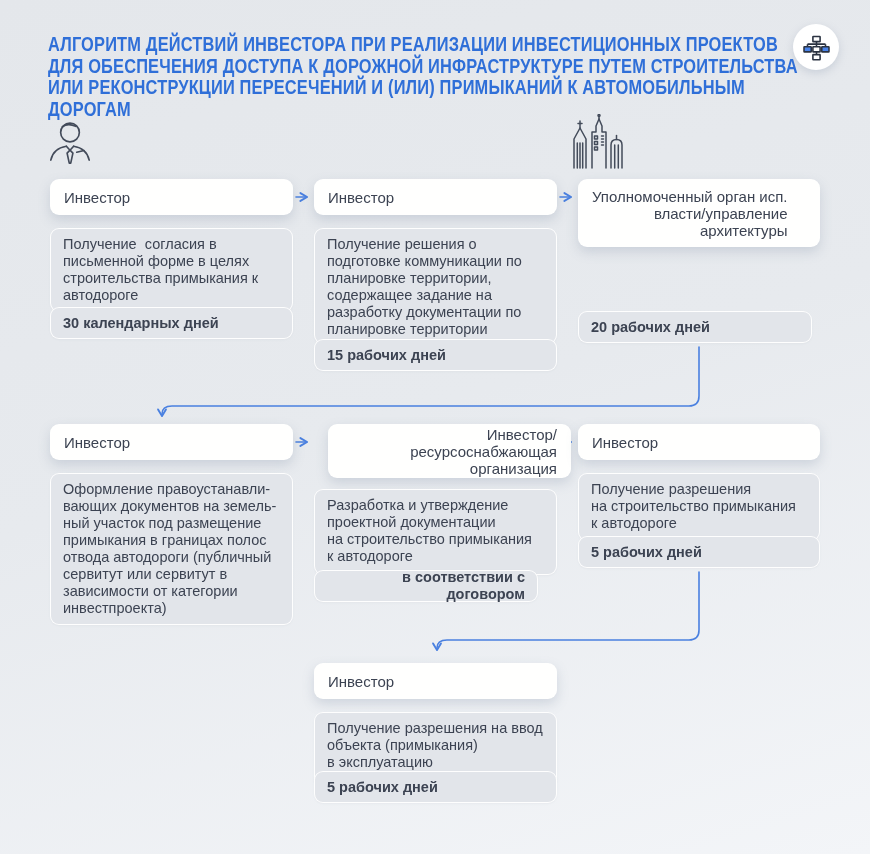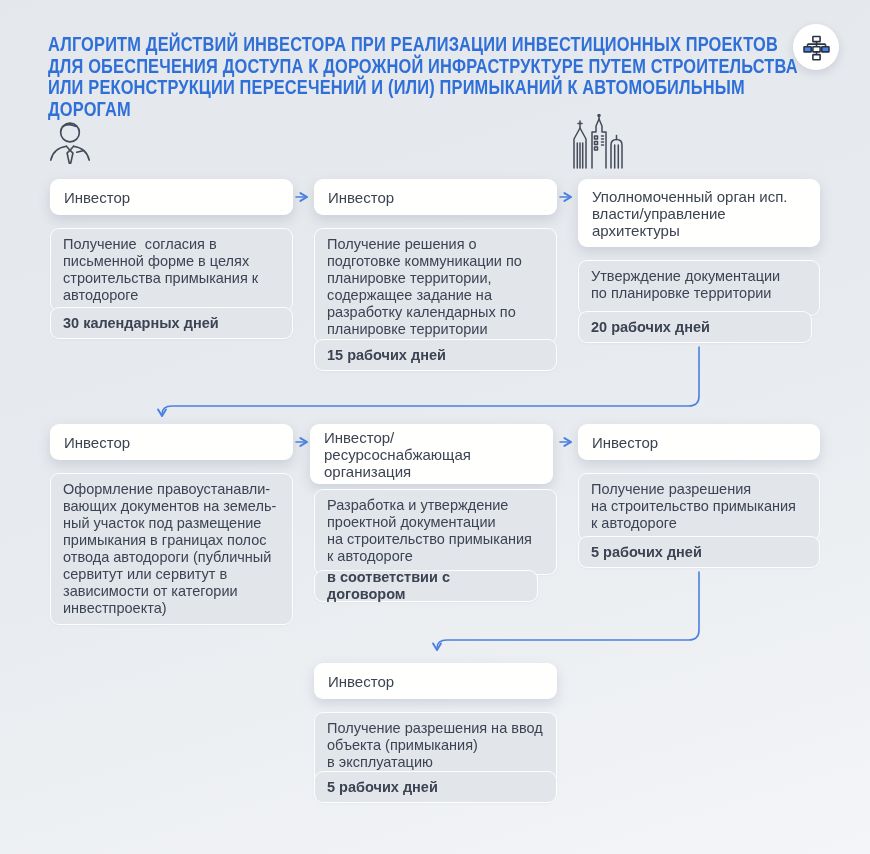--- a/index.html
+++ b/index.html
@@ -73,36 +73,36 @@
   }
   .dur {
     background: #e2e5ea;
     border: 1.5px solid rgba(255,255,255,0.95);
     display: flex;
     align-items: center;
     padding: 0 12px;
     box-shadow: 0 1px 2px rgba(140,150,170,0.08);
     font-weight: bold;
   }
-  .card span { white-space: pre-wrap; }
+  .card span { white-space: pre-wrap; text-align: right; }
 
   
   #n1h{left:50px;top:179px;width:243px;height:36px}
   #n1b{left:50px;top:219px;width:243px;height:84px}
   #n1d{left:50px;top:307px;width:243px;height:32px}
   #n2h{left:314px;top:179px;width:243px;height:36px}
   #n2b{left:314px;top:219px;width:243px;height:116px}
   #n2d{left:314px;top:339px;width:243px;height:32px}
   #n3h{left:578px;top:179px;width:242px;height:68px}
   #n3b{left:578px;top:251px;width:242px;height:56px}
   #n3d{left:578px;top:311px;width:234px;height:32px}
   #n4h{left:50px;top:424px;width:243px;height:36px}
   #n4b{left:50px;top:464px;width:243px;height:152px}
   #n4d{left:50px;top:620px;width:243px;height:32px}
-  #n5h{left:310px;top:424px;width:243px;height:60px}
+  #n5h{left:328px;top:424px;width:243px;height:54px}
   #n5b{left:314px;top:480px;width:243px;height:86px}
   #n5d{left:314px;top:570px;width:224px;height:32px}
   #n6h{left:578px;top:424px;width:242px;height:36px}
   #n6b{left:578px;top:464px;width:242px;height:68px}
   #n6d{left:578px;top:536px;width:242px;height:32px}
   #n7h{left:314px;top:663px;width:243px;height:36px}
   #n7b{left:314px;top:703px;width:243px;height:76px}
   #n7d{left:314px;top:771px;width:243px;height:32px}
 </style>
 </head>
@@ -184,33 +184,31 @@
       <span>30 календарных дней</span>
     </div>
 
   <div id="n2h" class="card actor">
       <span>Инвестор</span>
     </div>
   <div id="n2b" class="card info"><span>Получение решения о
 подготовке коммуникации по
 планировке территории,
 содержащее задание на
-разработку календарных по
+разработку документации по
 планировке территории</span></div>
   <div id="n2d" class="card dur">
       <span>15 рабочих дней</span>
     </div>
 
   <div id="n3h" class="card actor">
       <span>Уполномоченный орган исп.
 власти/управление
 архитектуры</span>
     </div>
-  <div id="n3b" class="card info"><span>Утверждение документации
-по планировке территории</span></div>
   <div id="n3d" class="card dur">
       <span>20 рабочих дней</span>
     </div>
 
   <div id="n4h" class="card actor">
       <span>Инвестор</span>
     </div>
   <div id="n4b" class="card info"><span>Оформление правоустанавли-
 вающих документов на земель-
 ный участок под размещение

